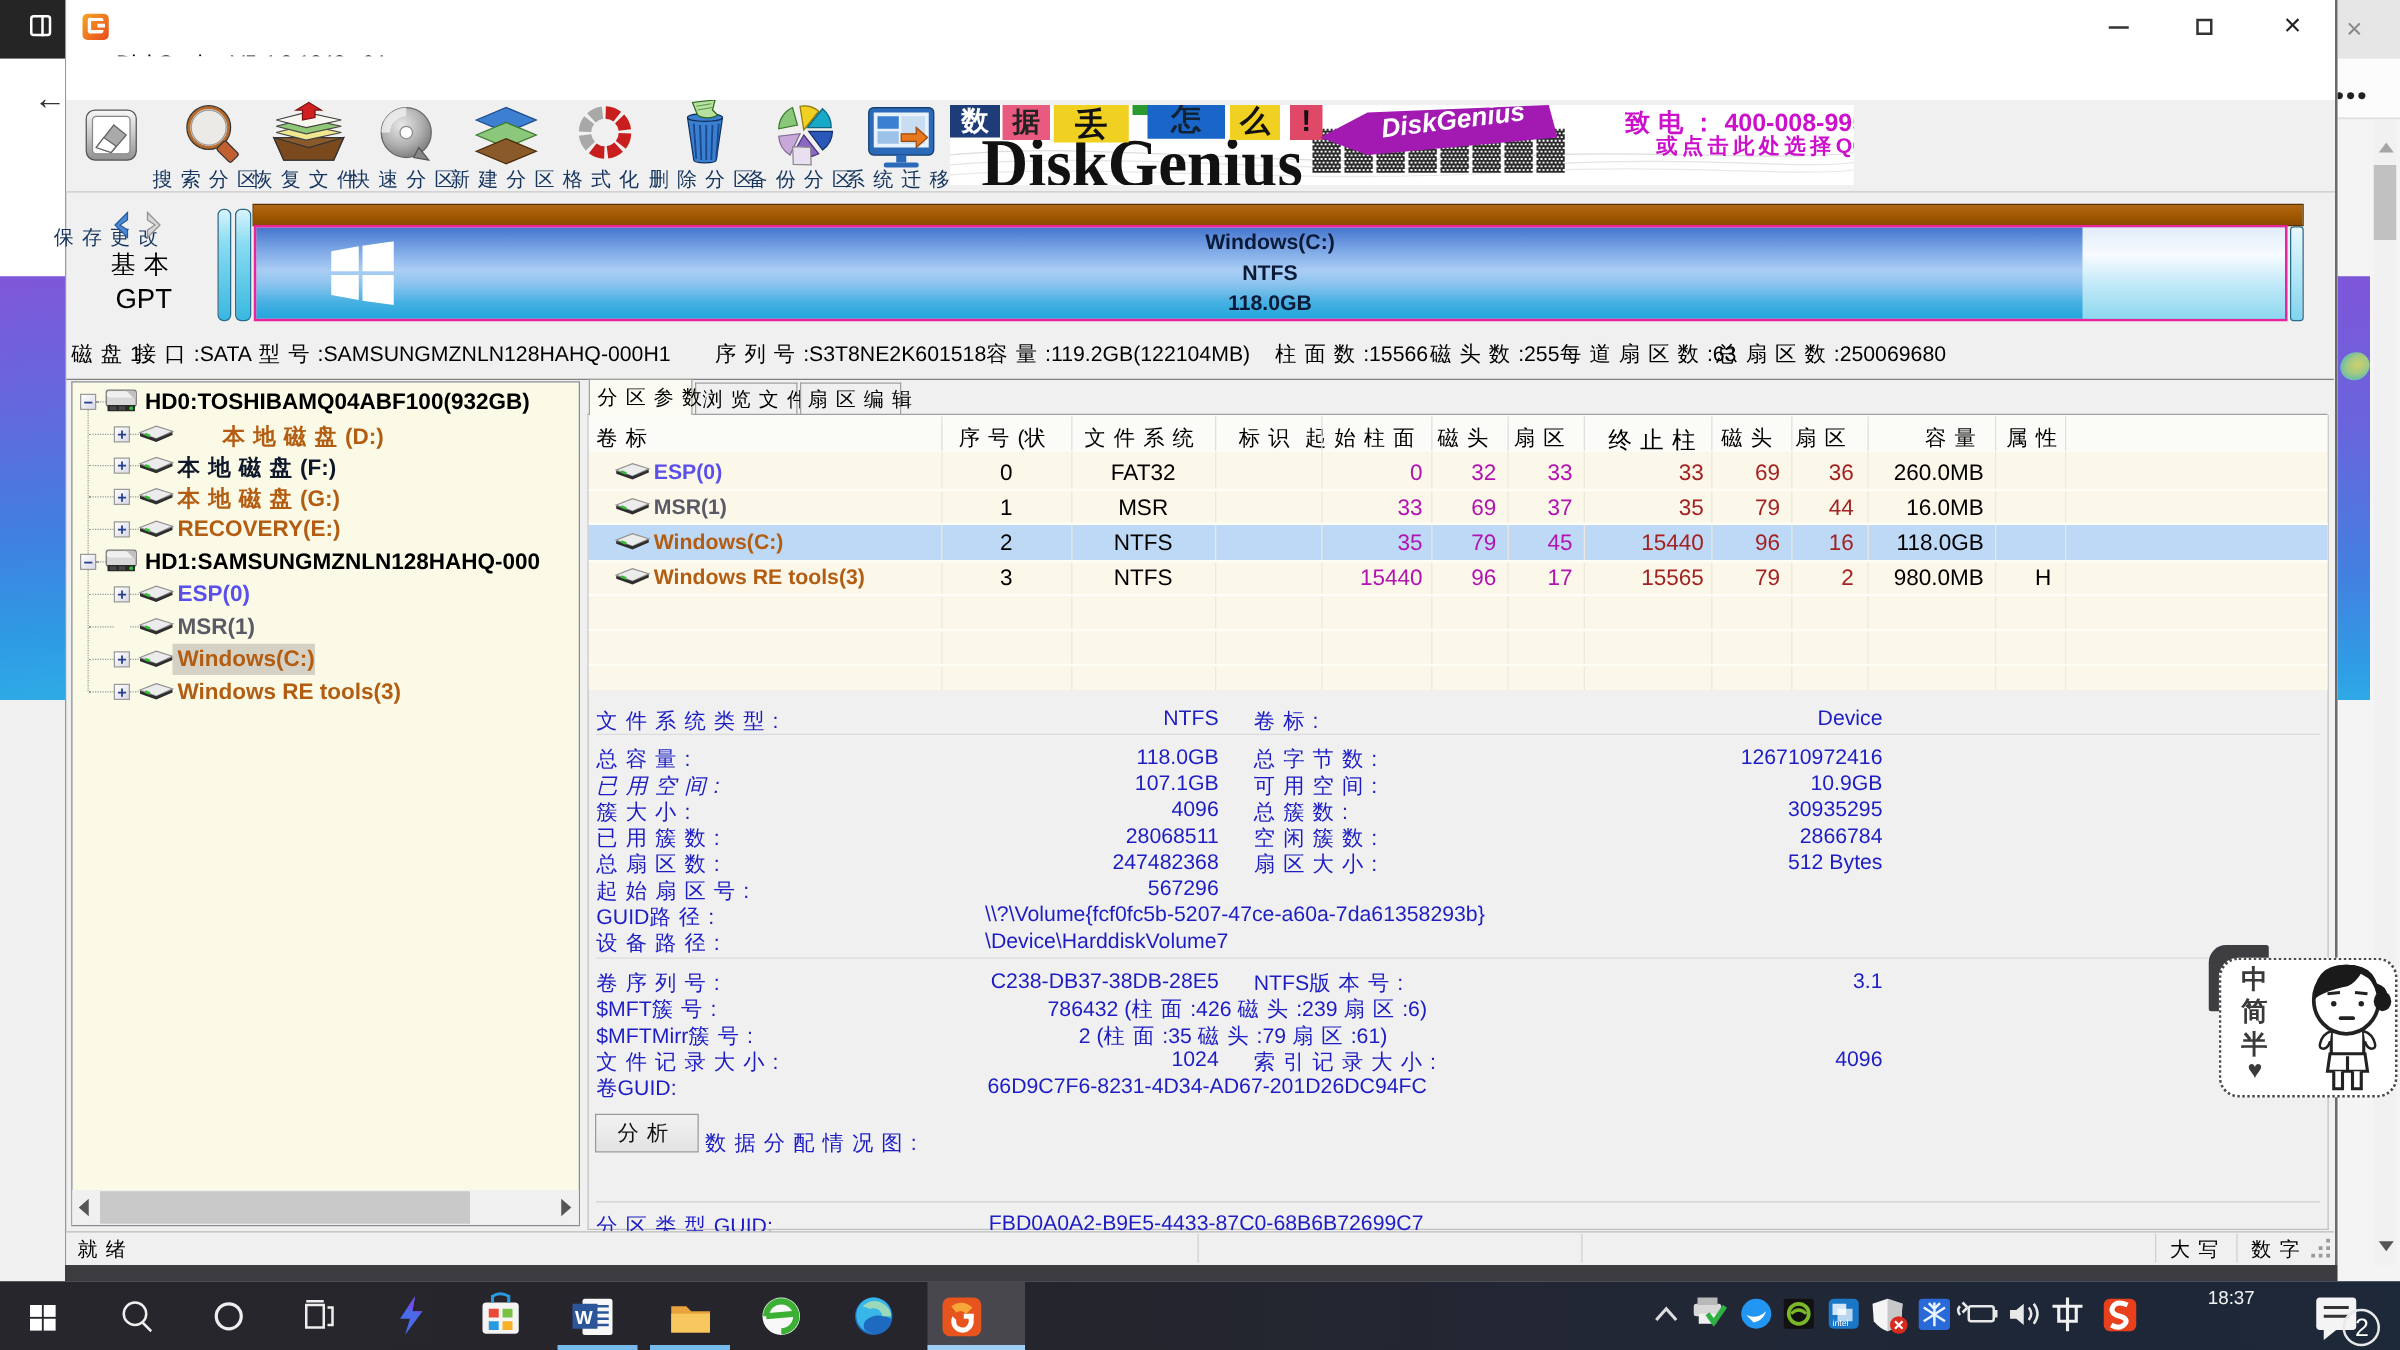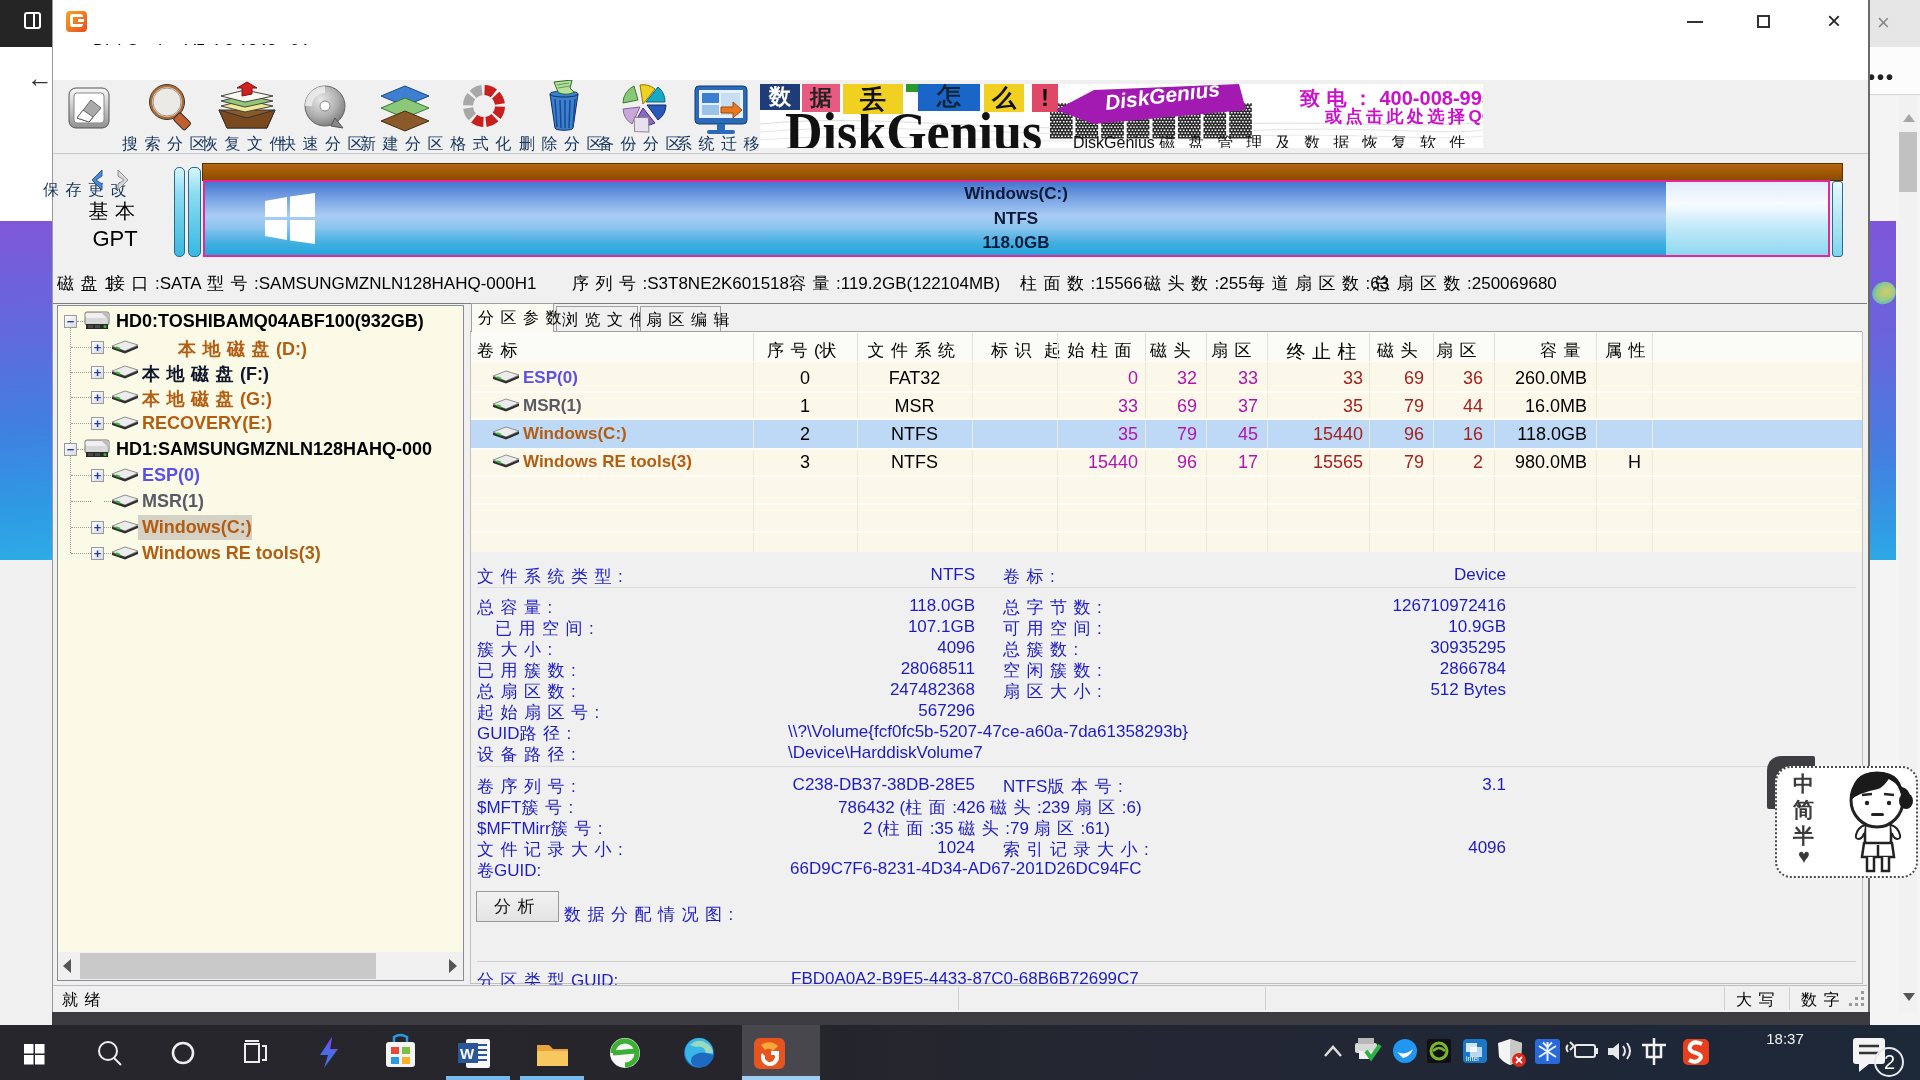--- a/index.html
+++ b/index.html
@@ -179,21 +179,20 @@
  <div class="abs" style="left:146px;top:0px;width:20px;height:8px;background:#2a9a30;"></div>
  <div class="abs" style="left:158px;top:0px;width:62px;height:27px;background:#1a66c8;color:#123;font-size:24px;font-weight:bold;line-height:24px;text-align:center;">怎</div>
  <div class="abs" style="left:224px;top:0px;width:40px;height:28px;background:#f0d020;color:#111;font-size:24px;font-weight:bold;line-height:28px;text-align:center;">么</div>
  <div class="abs" style="left:272px;top:0px;width:26px;height:28px;background:#e04868;color:#111;font-size:24px;font-weight:bold;line-height:28px;text-align:center;">!</div>
  <svg class="abs" style="left:294px;top:0;" width="200" height="42" viewBox="0 0 200 42">
   <polygon points="2,26 40,6 185,0 192,26 40,40" fill="#a21ab2"></polygon>
   <text x="52" y="26" fill="#fff" font-size="21" font-style="italic" font-weight="bold" transform="rotate(-7 52 26)">DiskGenius</text>
  </svg>
  <div class="abs" style="left:540px;top:1px;font-size:20px;font-weight:bold;color:#cc10cc;white-space:nowrap;"><span class="k">致电：</span>400-008-9958</div>
  <div class="abs" style="left:565px;top:21px;font-size:17px;font-weight:bold;color:#cc10cc;white-space:nowrap;"><span style="letter-spacing:3.5px;">或点击此处选择</span>QQ</div>
- <div class="abs" style="left:313px;top:49px;font-size:16px;color:#111;white-space:nowrap;">DiskGenius <span style="letter-spacing:13px;">磁盘管理及数据恢复软件</span></div>
 </div>
 
 <div id="partzone">
  <svg class="abs" style="left:88px;top:168px;" width="52" height="24" viewBox="0 0 52 24">
   <path d="M14 2 L4 12 L14 22 L14 16 L8 12 L14 8 Z" fill="#4a8ad8" stroke="#2a5a9a" stroke-width="1"></path>
   <path d="M30 2 L40 12 L30 22 L30 16 L36 12 L30 8 Z" fill="#d8d8d8" stroke="#909090" stroke-width="1"></path>
  </svg>
  <div class="abs" style="left:75px;top:198px;width:80px;text-align:center;font-size:20px;color:#000;"><span class="k">基本</span></div>
  <div class="abs" style="left:75px;top:226px;width:80px;text-align:center;font-size:22px;color:#000;">GPT</div>
  <div class="abs" style="left:174px;top:167px;width:11px;height:90px;border:1px solid #2a6a8a;border-radius:5px;background:linear-gradient(180deg,#d8f4fc 0%,#8adcf2 30%,#38b8e0 100%);"></div>
@@ -453,21 +452,21 @@
  <div id="details">
   <div class="dl" style="left:477px;top:565px;"><span class="k">文件系统类型</span>:</div>
   <div class="dr" style="left:775px;top:565px;width:200px;">NTFS</div>
   <div class="dl" style="left:1003px;top:565px;"><span class="k">卷标</span>:</div>
   <div class="dr" style="left:1306px;top:565px;width:200px;">Device</div>
   <div class="abs" style="left:477px;top:587px;width:1379px;height:1px;background:#dcdcdc;"></div>
   <div class="dl" style="left:477px;top:596px;"><span class="k">总容量</span>:</div>
   <div class="dr" style="left:775px;top:596px;width:200px;">118.0GB</div>
   <div class="dl" style="left:1003px;top:596px;"><span class="k">总字节数</span>:</div>
   <div class="dr" style="left:1306px;top:596px;width:200px;">126710972416</div>
-  <div class="dl" style="left:495px;top:617px;"><span class="k">已用空间</span>:</div>
+  <div class="dl" style="left:477px;top:617px;font-style:italic;"><span class="k">已用空间</span>:</div>
   <div class="dr" style="left:775px;top:617px;width:200px;">107.1GB</div>
   <div class="dl" style="left:1003px;top:617px;"><span class="k">可用空间</span>:</div>
   <div class="dr" style="left:1306px;top:617px;width:200px;">10.9GB</div>
   <div class="dl" style="left:477px;top:638px;"><span class="k">簇大小</span>:</div>
   <div class="dr" style="left:775px;top:638px;width:200px;">4096</div>
   <div class="dl" style="left:1003px;top:638px;"><span class="k">总簇数</span>:</div>
   <div class="dr" style="left:1306px;top:638px;width:200px;">30935295</div>
   <div class="dl" style="left:477px;top:659px;"><span class="k">已用簇数</span>:</div>
   <div class="dr" style="left:775px;top:659px;width:200px;">28068511</div>
   <div class="dl" style="left:1003px;top:659px;"><span class="k">空闲簇数</span>:</div>

